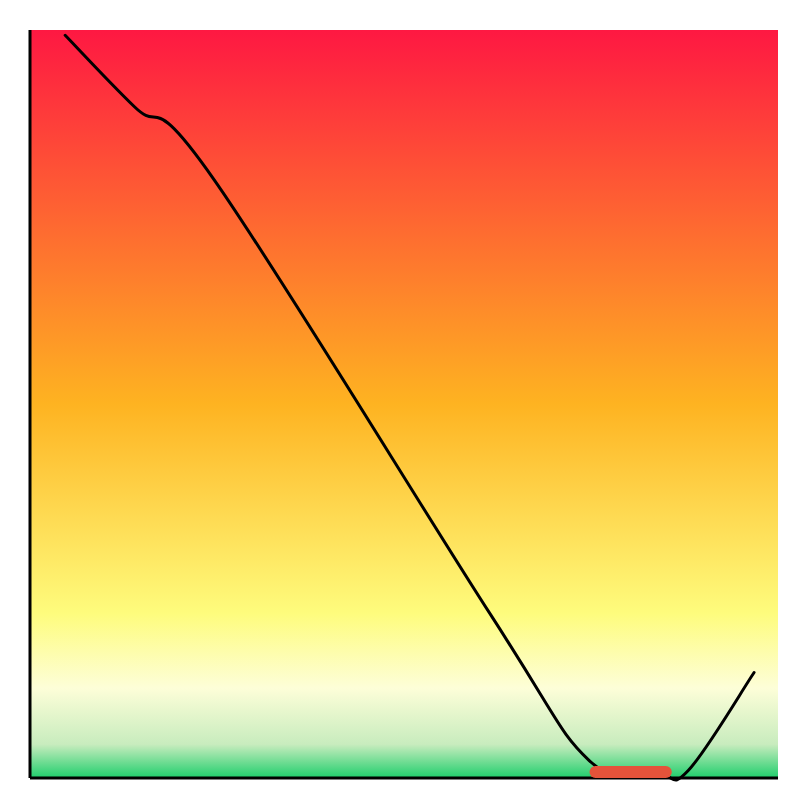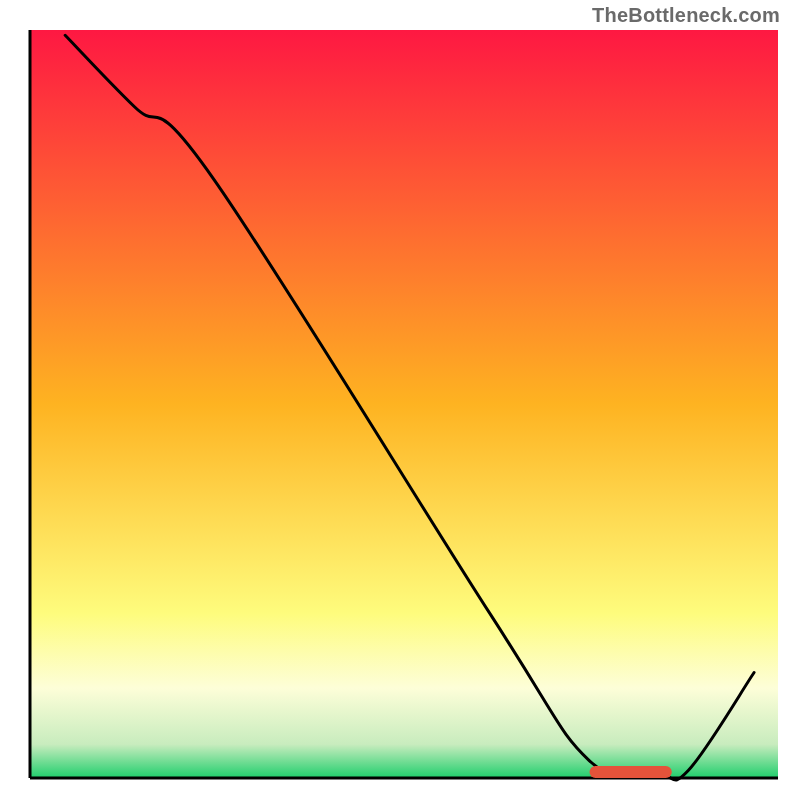--- a/index.html
+++ b/index.html
@@ -29,21 +29,20 @@
   svg {
     position: absolute;
     left: 0;
     top: 0;
   }
 </style>
 </head>
 <body>
 
 <div class="stage">
-  <div class="watermark">TheBottleneck.com</div>
 
   <svg id="chart-svg" width="800" height="800" viewBox="0 0 800 800">
     <defs>
       <linearGradient id="bg-grad" x1="0" y1="0" x2="0" y2="1">
           <stop offset="0%" stop-color="#fe1842"></stop>
           <stop offset="50%" stop-color="#feb321"></stop>
           <stop offset="78%" stop-color="#fefc7d"></stop>
           <stop offset="88%" stop-color="#fdfed8"></stop>
           <stop offset="95.5%" stop-color="#c8ecbe"></stop>
           <stop offset="100%" stop-color="#1fce6c"></stop>

